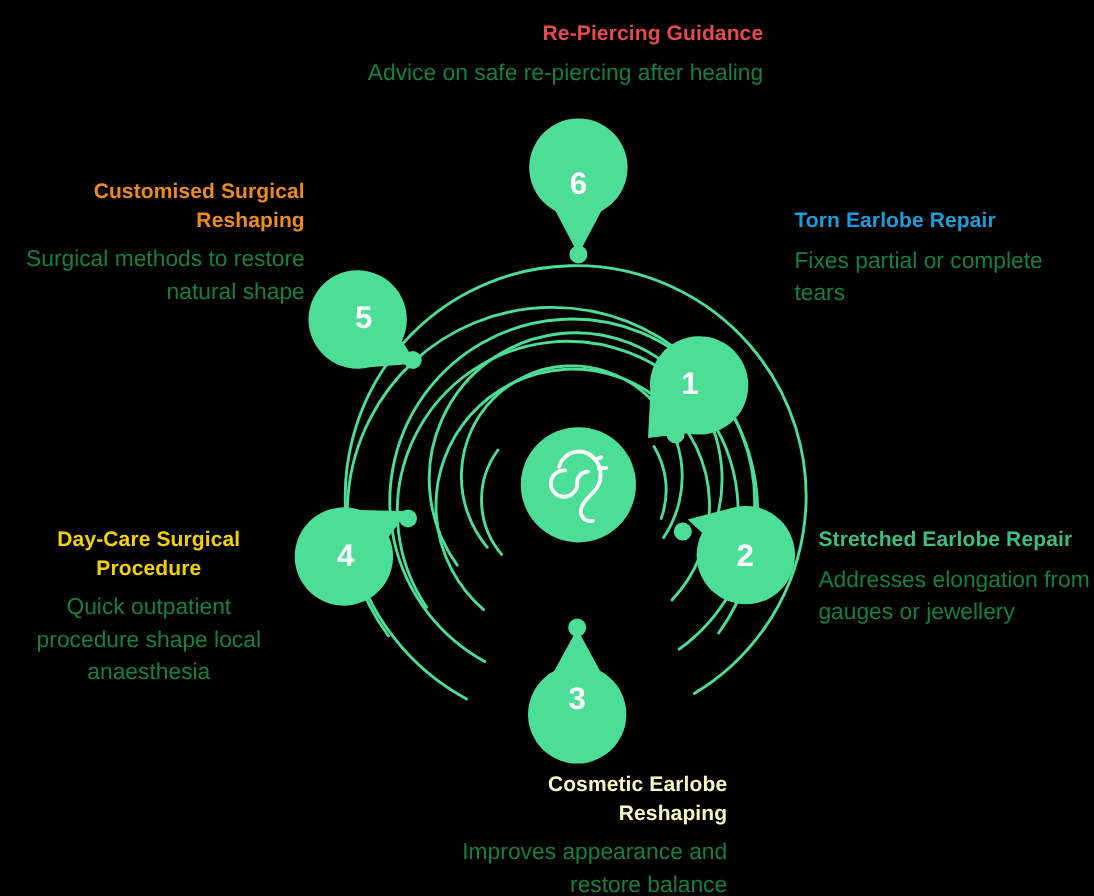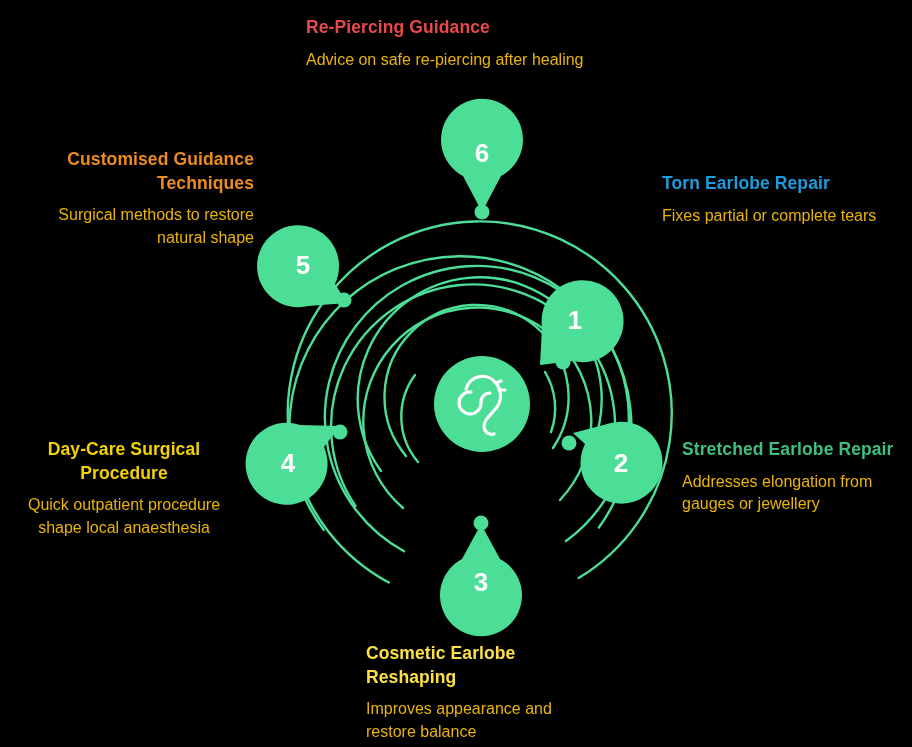--- a/index.html
+++ b/index.html
@@ -14,29 +14,29 @@
   svg.diagram { position: absolute; inset: 0; width: 912px; height: 747px; display: block; }
 
   .label-block { position: absolute; }
   .label-title {
     font-size: 17.5px;
     font-weight: bold;
     line-height: 1.35;
     letter-spacing: 0.1px;
   }
   .label-desc {
-    font-size: 16px;
-    color: #eab308;
+    font-size: 19px;
+    color: #15803d;
     line-height: 1.42;
     margin-top: 9px;
     font-weight: 400;
   }
   .ta-left  { text-align: left; }
   .ta-right { text-align: right; }
-  .ta-center{ text-align: left; text-decoration: underline; }
+  .ta-center{ text-align: right; text-decoration: underline; }
 
   
   #lbl-6 { left: 306px; top: 16px;  width: 330px; }
   #lbl-1 { left: 662px; top: 172px; width: 240px; }
   #lbl-2 { left: 682px; top: 438px; width: 226px; }
   #lbl-3 { left: 366px; top: 642px; width: 240px; }
   #lbl-4 { left: 18px;  top: 438px; width: 212px; text-align: center; }
   #lbl-5 { left: 14px;  top: 148px; width: 240px; }
 
   .node-num {
@@ -139,27 +139,27 @@
     <div class="label-title" style="color:#1E9BDC">Torn Earlobe Repair</div>
     <div class="label-desc">Fixes partial or complete tears</div>
   </div>
 
   <div class="label-block ta-left" id="lbl-2">
     <div class="label-title" style="color:#3DBF7F">Stretched Earlobe Repair</div>
     <div class="label-desc">Addresses elongation from gauges or jewellery</div>
   </div>
 
   <div class="label-block ta-center" id="lbl-3">
-    <div class="label-title" style="color:#fde047">Cosmetic Earlobe Reshaping</div>
+    <div class="label-title" style="color:#fef9c3">Cosmetic Earlobe Reshaping</div>
     <div class="label-desc">Improves appearance and restore balance</div>
   </div>
 
   <div class="label-block ta-right" id="lbl-4">
     <div class="label-title" style="color:#F2D200">Day-Care Surgical Procedure</div>
     <div class="label-desc">Quick outpatient procedure shape local anaesthesia</div>
   </div>
 
   <div class="label-block ta-right" id="lbl-5">
-    <div class="label-title" style="color:#ED8B20">Customised Guidance Techniques</div>
+    <div class="label-title" style="color:#ED8B20">Customised Surgical Reshaping</div>
     <div class="label-desc">Surgical methods to restore natural shape</div>
   </div>
 
 </div>
 
 </body></html>

